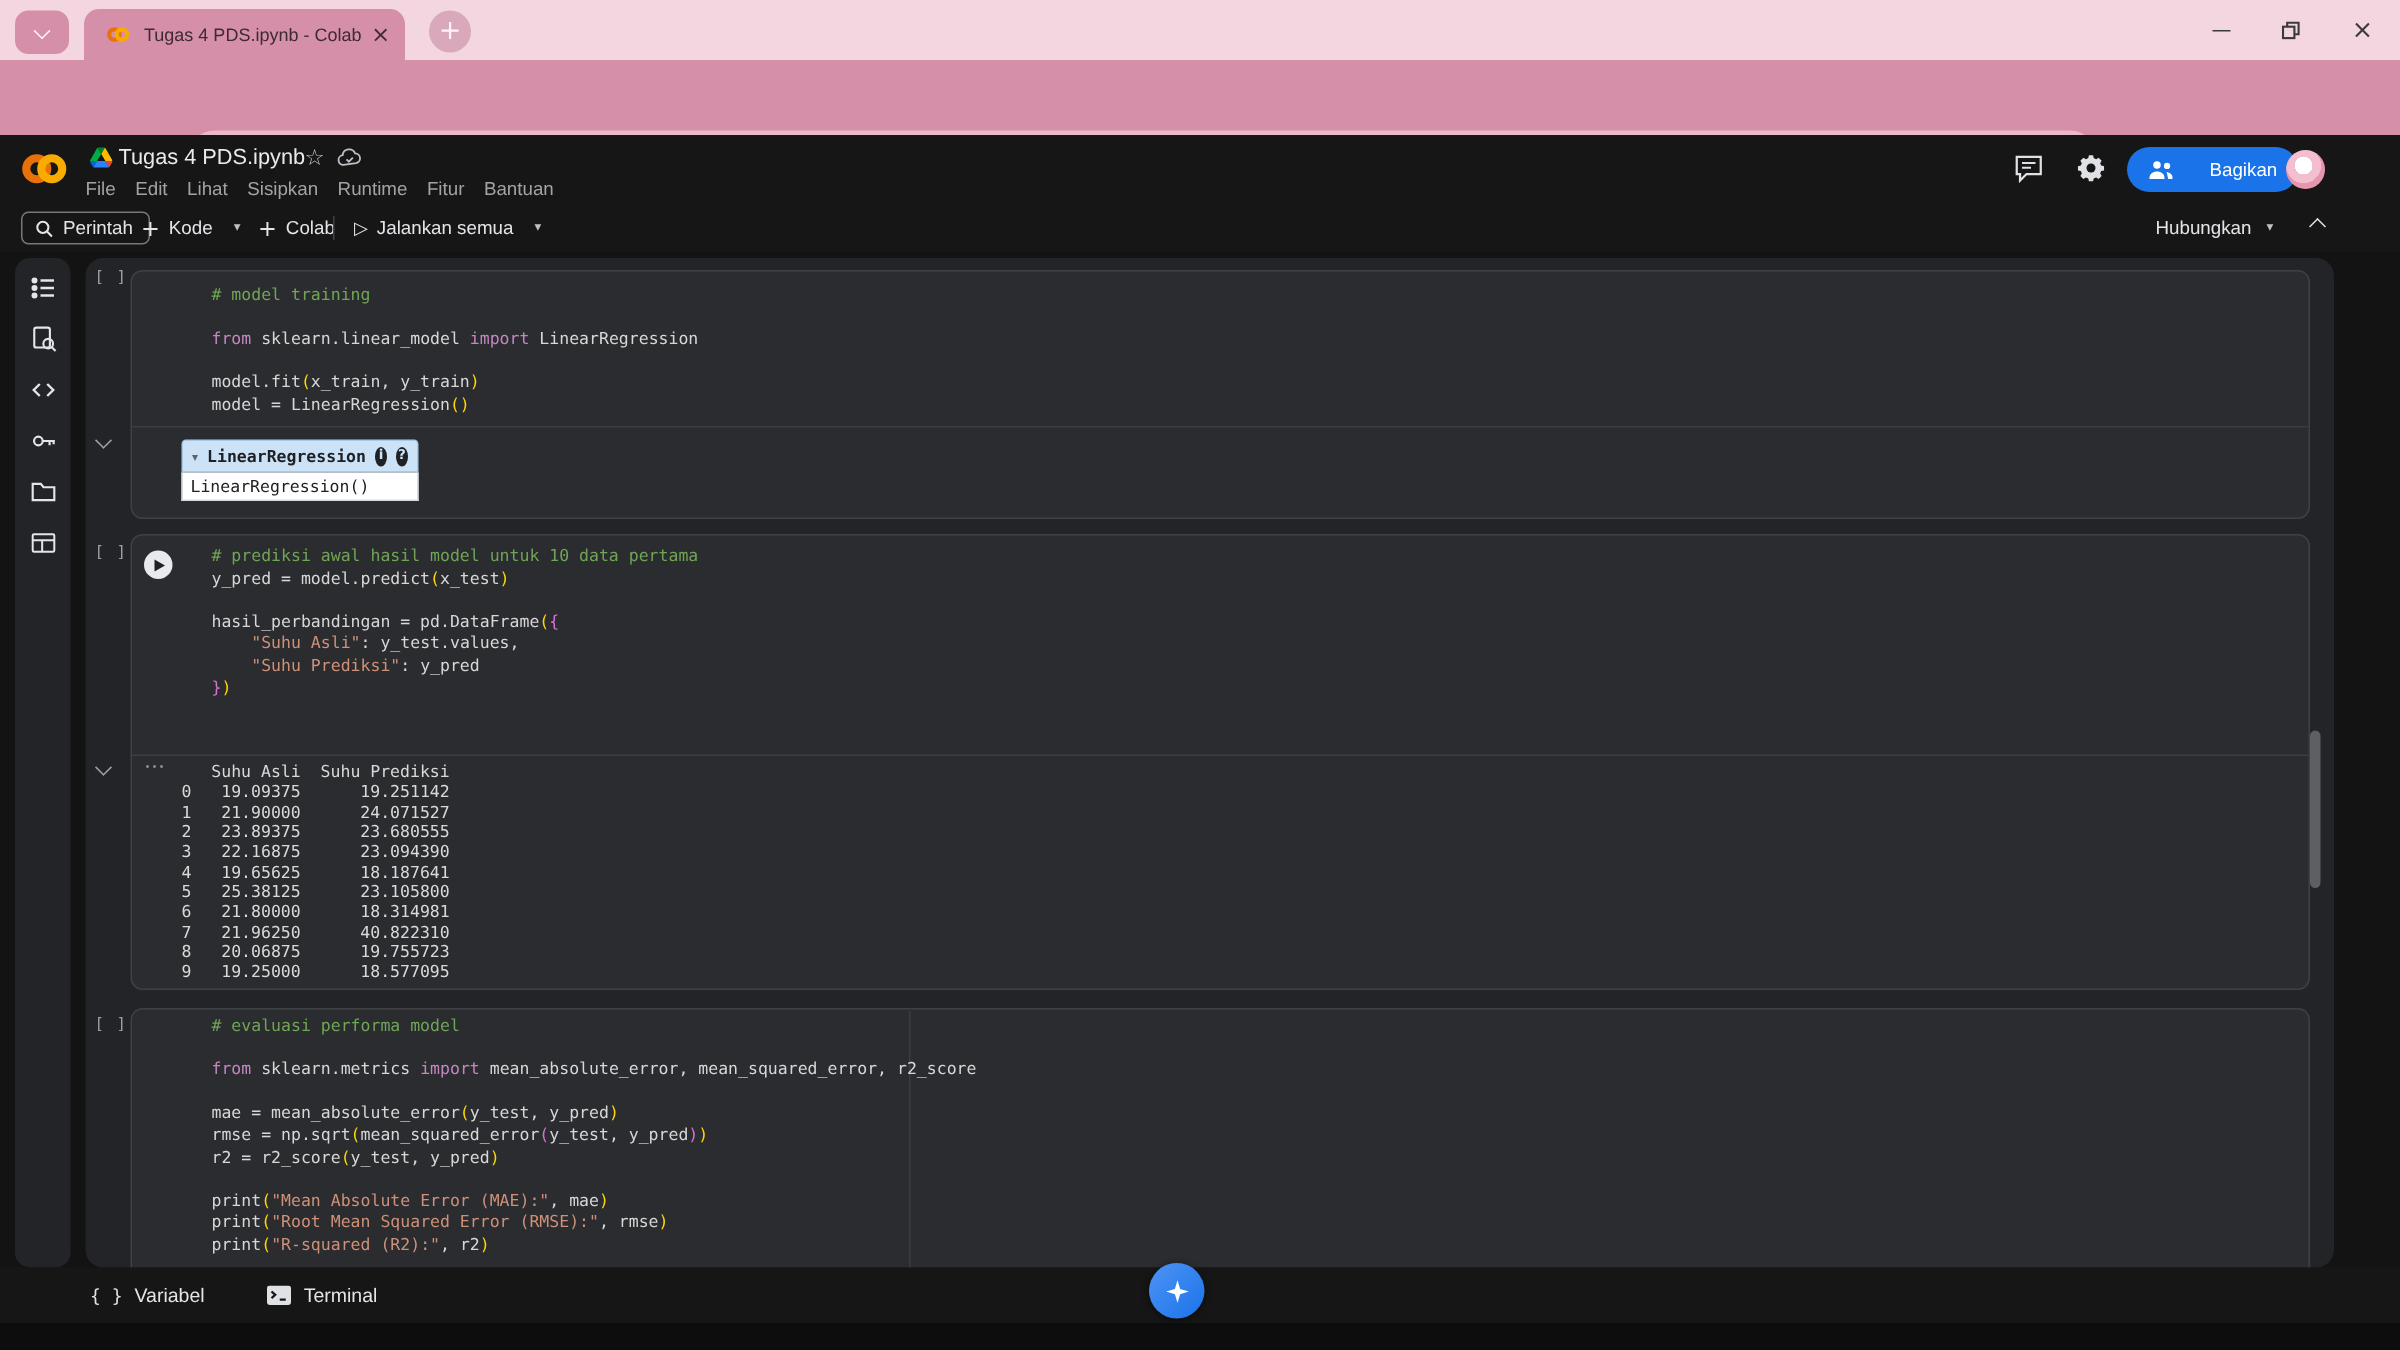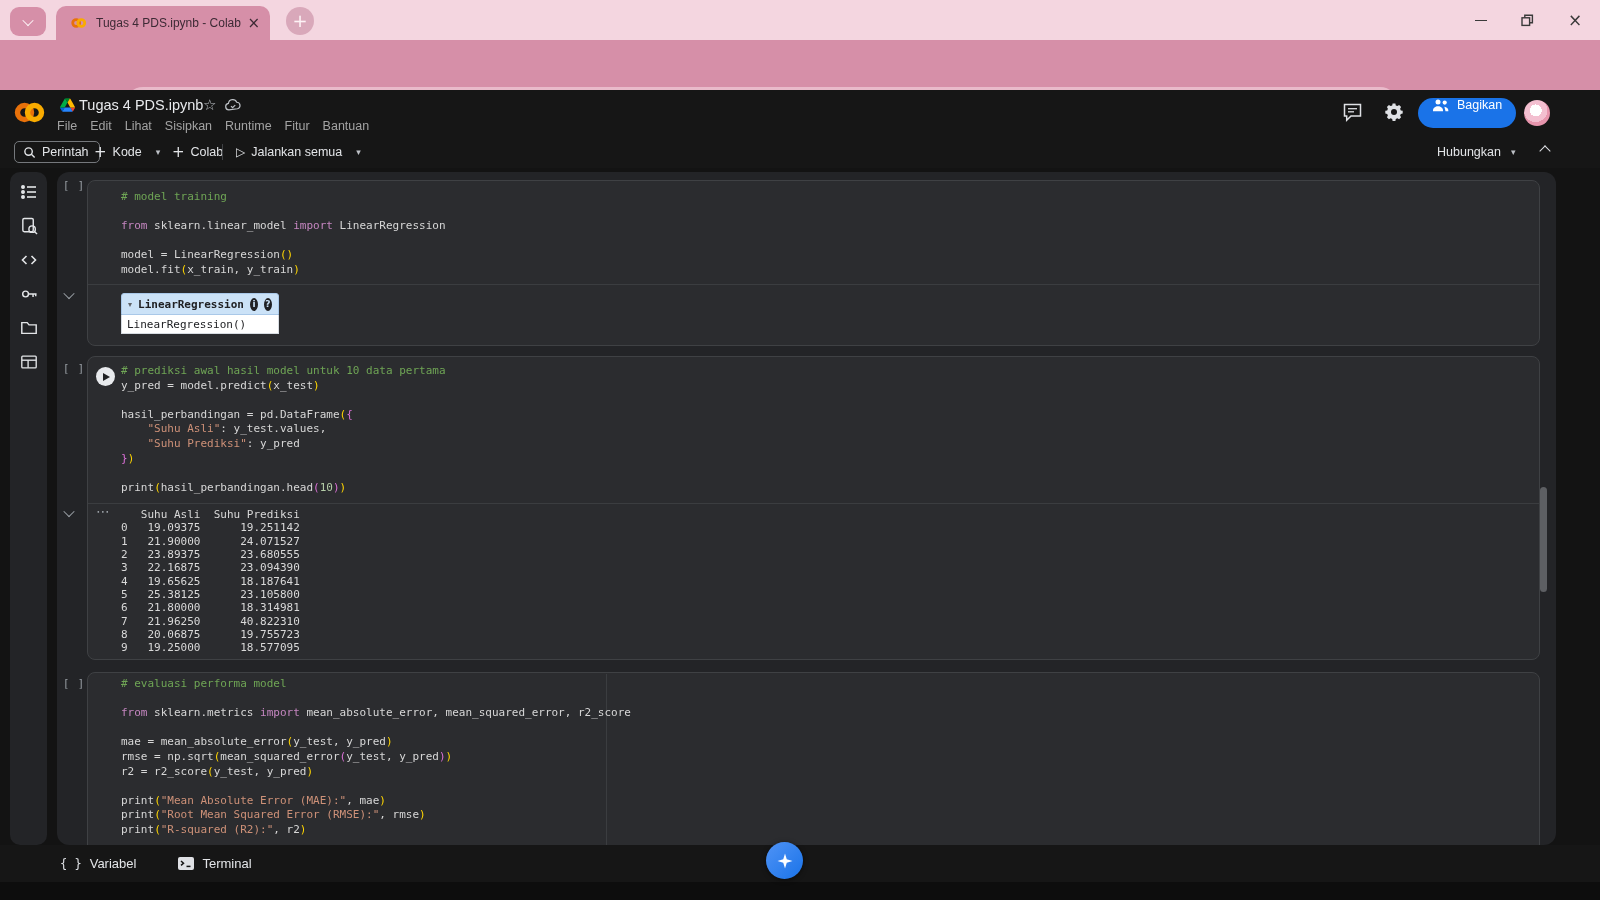--- a/index.html
+++ b/index.html
@@ -50,21 +50,21 @@
   .co-logo{position:absolute;left:12px;top:99px;}
   .drive-ic{position:absolute;left:60px;top:98px;}
   .nb-title{position:absolute;left:79px;top:97px;font-size:14.5px;color:#e8eaed;cursor:pointer;}
   .title-star{position:absolute;left:203px;top:96px;color:#bdc1c6;font-size:15px;cursor:pointer;}
   .cloud-ic{position:absolute;left:224px;top:97px;cursor:pointer;}
   .menubar{position:absolute;left:57px;top:119px;display:flex;gap:13px;font-size:12.5px;color:#a3a3a3;}
   .menubar span{cursor:pointer;}
   .comment-ic{position:absolute;left:1342px;top:102px;cursor:pointer;}
   .gear-ic{position:absolute;left:1384px;top:102px;cursor:pointer;}
   .share-btn{position:absolute;left:1418px;top:98px;height:30px;border:0;border-radius:15px;background:#1a73e8;
-             display:flex;gap:8px;padding:0 14px;color:#fff;font-size:12.5px;cursor:pointer;}
+             display:flex;align-items:center;gap:24px;padding:0 14px;color:#fff;font-size:12.5px;cursor:pointer;}
   .h-avatar{position:absolute;left:1524px;top:100px;width:26px;height:26px;border-radius:50%;cursor:pointer;
             background:radial-gradient(circle at 45% 40%,#ffffff 0 28%,#f3bfd0 28% 55%,#e795ad 55% 78%,#f6dce4 78%);}
 
   .cmd-chip{position:absolute;left:14px;top:141px;height:22px;border:1px solid #75787c;border-radius:5px;
             display:flex;align-items:center;gap:6px;padding:0 10px 0 8px;color:#e3e5e8;font-size:12.5px;box-sizing:border-box;cursor:pointer;}
   .tbtn{position:absolute;top:141px;height:22px;display:flex;align-items:center;gap:6px;color:#e3e5e8;font-size:12.5px;cursor:pointer;}
   .plus{font-size:15px;line-height:14px;}
   .smallcaret{font-size:9px;color:#bdc1c6;}
   .tb-sep{position:absolute;left:222px;top:144px;width:1px;height:16px;background:#3f4144;}
   .runall-play{font-size:12px;color:#e3e5e8;}
@@ -74,21 +74,21 @@
 
   
   .rail{position:absolute;left:10px;top:172px;width:37px;height:673px;background:#232427;border-radius:10px;
         display:flex;flex-direction:column;align-items:center;padding-top:11px;gap:16px;box-sizing:border-box;}
   .rail .ric{width:18px;height:18px;cursor:pointer;}
   .panel{position:absolute;left:57px;top:172px;width:1499px;height:673px;background:#232427;border-radius:12px;overflow:hidden;}
   .gmark{position:absolute;left:6px;font:10.5px "DejaVu Sans Mono",monospace;color:#9aa0a6;letter-spacing:1px;}
   .ochev{position:absolute;left:8px;color:#9aa0a6;cursor:pointer;}
   .cell{position:absolute;left:30px;width:1453px;background:#2b2c2f;border:1px solid #3f4144;border-radius:8px;box-sizing:border-box;}
   .code{position:absolute;left:33px;right:8px;}
-  .cl{white-space:pre;font:11px/14.6px "DejaVu Sans Mono",monospace;color:#d7d7d7;}
+  .cl{white-space:pre;font:11px/14.6px "DejaVu Sans Mono",monospace;color:#d7d7d7;margin-left:20px;}
   .tok-cm{color:#6fa555;}
   .tok-kw{color:#c586c0;}
   .tok-st{color:#ce9178;}
   .tok-p1{color:#ffd602;}
   .tok-p2{color:#da70d6;}
   .tok-nu{color:#b5cea8;}
   .tok-tx{color:#d7d7d7;}
   .divider{position:absolute;left:0;right:0;height:1px;background:#3b3d40;}
   .outtable{position:absolute;left:33px;top:151px;}
   .ol{white-space:pre;font:11px/13.35px "DejaVu Sans Mono",monospace;color:#d9d9d9;text-align:right;}
@@ -347,22 +347,22 @@
     <span class="gmark" style="top:190px;">[ ]</span>
     <span class="ochev cv down" style="top:337px;"></span>
     <span class="gmark" style="top:505px;">[ ]</span>
 
     <div class="cell" style="top:8px;height:166px;">
       <div class="code" style="top:9px;">
           <div class="cl"><span class="tok-cm"># model training</span></div>
           <div class="cl">&nbsp;</div>
           <div class="cl"><span class="tok-kw">from</span><span class="tok-tx"> sklearn.linear_model </span><span class="tok-kw">import</span><span class="tok-tx"> LinearRegression</span></div>
           <div class="cl">&nbsp;</div>
+          <div class="cl"><span class="tok-tx">model.fit</span><span class="tok-p1">(</span><span class="tok-tx">x_train, y_train</span><span class="tok-p1">)</span></div>
           <div class="cl"><span class="tok-tx">model = LinearRegression</span><span class="tok-p1">()</span></div>
-          <div class="cl"><span class="tok-tx">model.fit</span><span class="tok-p1">(</span><span class="tok-tx">x_train, y_train</span><span class="tok-p1">)</span></div>
         </div>
       <div class="divider" style="top:103px;"></div>
       <div class="widget">
         <div class="widget-head">
           <span class="w-caret glyph">▾</span>
           <span class="widget-title">LinearRegression</span>
           <span class="wicon">i</span>
           <span class="wicon">?</span>
         </div>
         <div class="widget-body">LinearRegression()</div>
@@ -375,21 +375,20 @@
         </span>
       <div class="code" style="top:7px;">
           <div class="cl"><span class="tok-cm"># prediksi awal hasil model untuk 10 data pertama</span></div>
           <div class="cl"><span class="tok-tx">y_pred = model.predict</span><span class="tok-p1">(</span><span class="tok-tx">x_test</span><span class="tok-p1">)</span></div>
           <div class="cl">&nbsp;</div>
           <div class="cl"><span class="tok-tx">hasil_perbandingan = pd.DataFrame</span><span class="tok-p1">(</span><span class="tok-p2">{</span></div>
           <div class="cl"><span class="tok-tx">    </span><span class="tok-st">"Suhu Asli"</span><span class="tok-tx">: y_test.values,</span></div>
           <div class="cl"><span class="tok-tx">    </span><span class="tok-st">"Suhu Prediksi"</span><span class="tok-tx">: y_pred</span></div>
           <div class="cl"><span class="tok-p2">}</span><span class="tok-p1">)</span></div>
           <div class="cl">&nbsp;</div>
-          <div class="cl"><span class="tok-tx">print</span><span class="tok-p1">(</span><span class="tok-tx">hasil_perbandingan.head</span><span class="tok-p2">(</span><span class="tok-nu">10</span><span class="tok-p2">)</span><span class="tok-p1">)</span></div>
         </div>
       <div class="divider" style="top:146px;"></div>
       <span class="outmenu glyph">⋯</span>
       <div class="outtable">
           <div class="ol">   Suhu Asli  Suhu Prediksi</div>
           <div class="ol">0   19.09375      19.251142</div>
           <div class="ol">1   21.90000      24.071527</div>
           <div class="ol">2   23.89375      23.680555</div>
           <div class="ol">3   22.16875      23.094390</div>
           <div class="ol">4   19.65625      18.187641</div>

